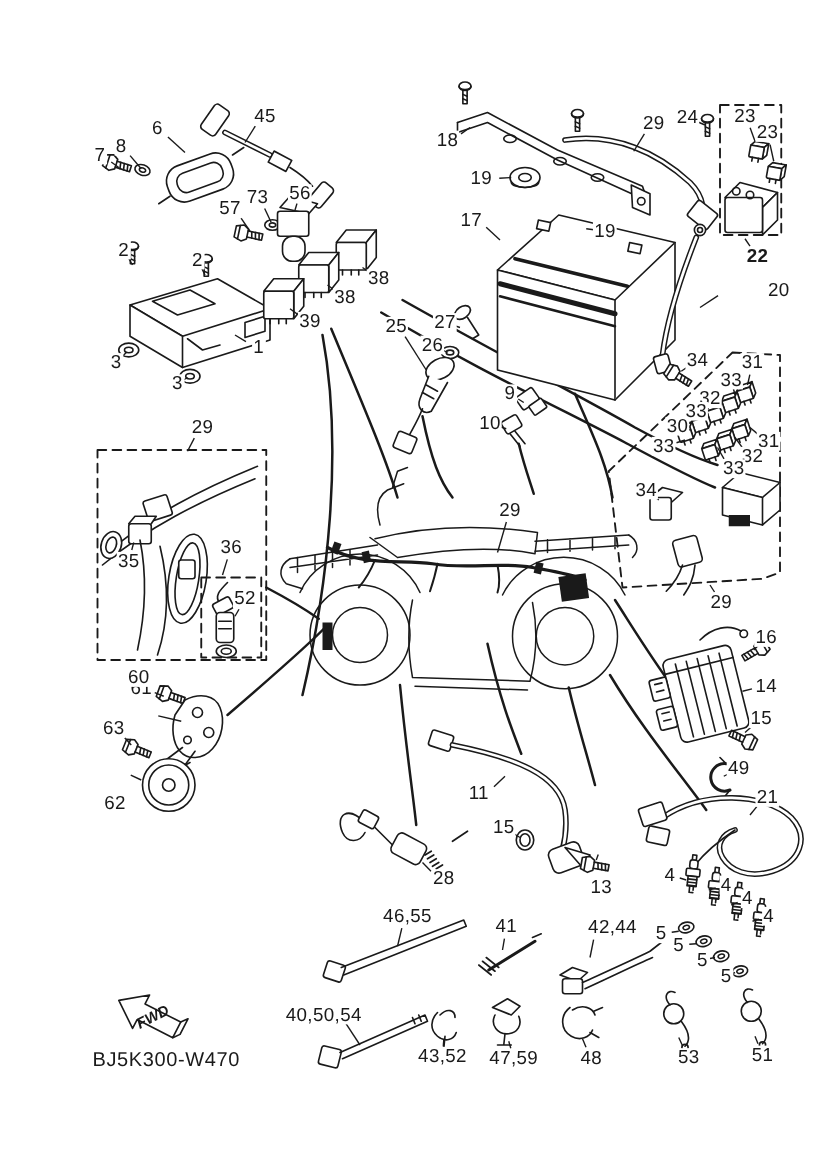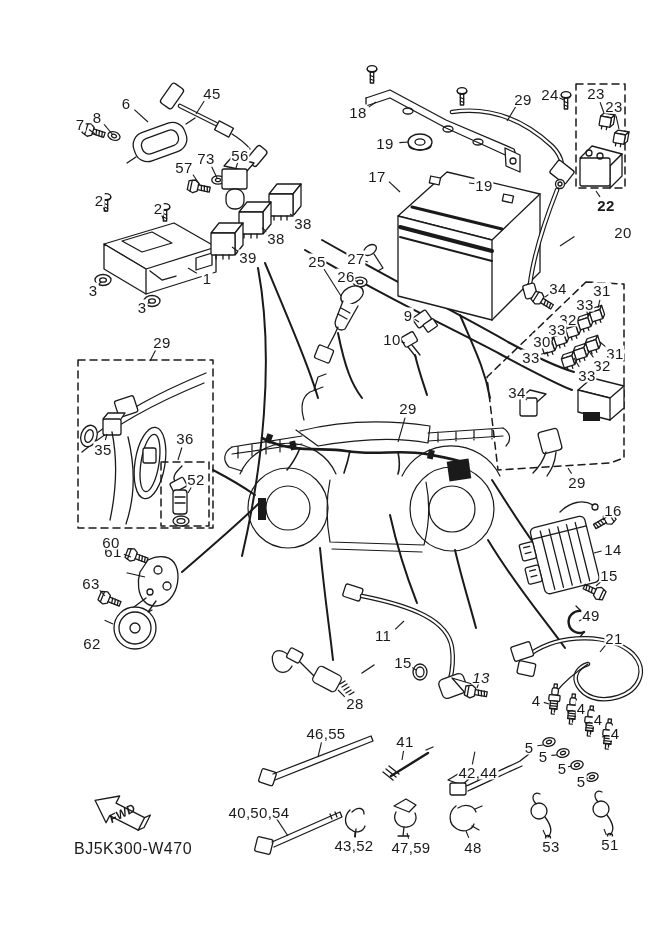--- a/index.html
+++ b/index.html
@@ -537,33 +537,33 @@
       <div class="callout" style="left: 613px; top: 549px;">14</div>
       <div class="callout" style="left: 609px; top: 575px;">15</div>
       <div class="callout" style="left: 591px; top: 615px;">49</div>
       <div class="callout" style="left: 614px; top: 638px;">21</div>
       <div class="callout" style="left: 113px; top: 551px;">61</div>
       <div class="callout" style="left: 111px; top: 542px;">60</div>
       <div class="callout" style="left: 91px; top: 583px;">63</div>
       <div class="callout" style="left: 92px; top: 643px;">62</div>
       <div class="callout" style="left: 383px; top: 635px;">11</div>
       <div class="callout" style="left: 403px; top: 662px;">15</div>
-      <div class="callout" style="left: 481px; top: 677px; font-style: italic;">13</div>
+      <div class="callout" style="left: 481px; top: 710px;">13</div>
       <div class="callout" style="left: 355px; top: 703px;">28</div>
       <div class="callout" style="left: 536px; top: 700px;">4</div>
       <div class="callout" style="left: 581px; top: 708px;">4</div>
       <div class="callout" style="left: 598px; top: 719px;">4</div>
       <div class="callout" style="left: 615px; top: 733px;">4</div>
       <div class="callout" style="left: 529px; top: 747px;">5</div>
       <div class="callout" style="left: 543px; top: 756px;">5</div>
       <div class="callout" style="left: 562px; top: 768px;">5</div>
       <div class="callout" style="left: 581px; top: 781px;">5</div>
       <div class="callout" style="left: 326px; top: 733px;">46,55</div>
       <div class="callout" style="left: 405px; top: 741px;">41</div>
-      <div class="callout" style="left: 478px; top: 742px; margin-top: 30px;">42,44</div>
+      <div class="callout" style="left: 490px; top: 742px;">42,44</div>
       <div class="callout" style="left: 259px; top: 812px;">40,50,54</div>
       <div class="callout" style="left: 354px; top: 845px;">43,52</div>
       <div class="callout" style="left: 411px; top: 847px;">47,59</div>
       <div class="callout" style="left: 473px; top: 847px;">48</div>
       <div class="callout" style="left: 551px; top: 846px;">53</div>
       <div class="callout" style="left: 610px; top: 844px;">51</div>
     </div>
 
 <div class="code-text">BJ5K300-W470</div>
 

